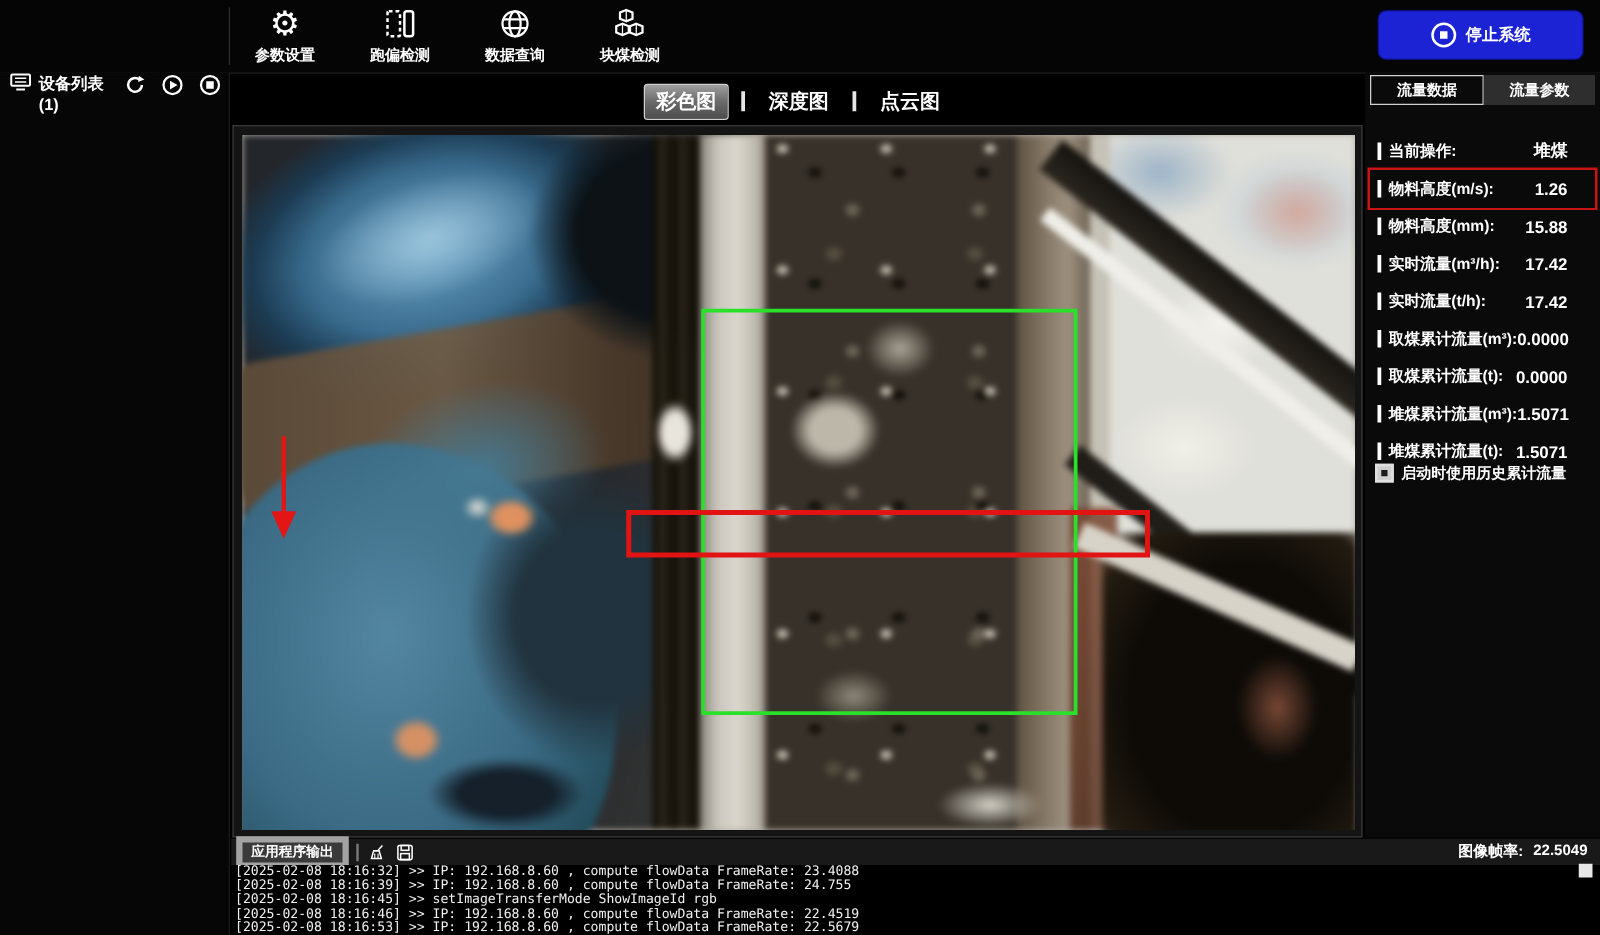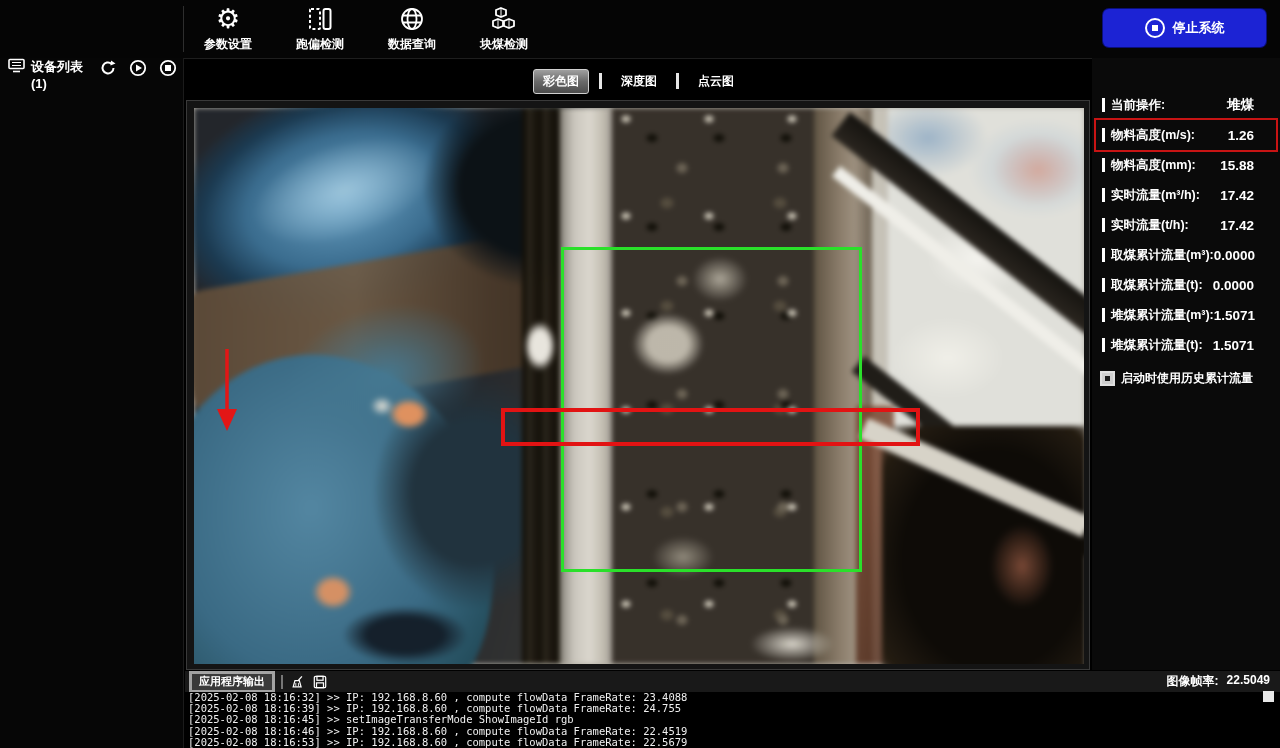--- a/index.html
+++ b/index.html
@@ -22,21 +22,21 @@
   #sidebar{position:absolute;left:0;top:58px;width:183px;height:690px;background:#060606;border-right:1px solid #1b1b1b;}
   #sb-head{display:flex;align-items:flex-start;height:34px;padding-left:8px;color:#fff;font-size:13px;font-weight:bold;gap:6px;}
   #sb-head .sp{flex:1;}
   .sb-ico{width:20px;height:20px;display:flex;align-items:center;justify-content:center;cursor:pointer;margin-right:6px;}
   #devrow{position:absolute;left:0;top:38px;width:183px;height:29px;background:#3b3b3b;display:flex;align-items:center;
     color:#fff;font-size:13px;font-weight:bold;cursor:pointer;}
   #devrow .ip{margin-left:30px;}
   #devrow .pw{margin-left:auto;margin-right:16px;width:20px;height:20px;cursor:pointer;}
   
   #viewtabs{position:absolute;left:186px;top:64px;width:904px;height:34px;display:flex;align-items:center;justify-content:center;gap:10px;}
-  .vtab{padding:3px 9px;color:#fff;font-size:12px;font-weight:bold;cursor:pointer;border-radius:3px;}
+  .vtab{padding:3px 9px;color:#fff;font-size:16px;font-weight:bold;cursor:pointer;border-radius:3px;}
   .vtab.sel{background:linear-gradient(180deg,#9f9f9f,#6a6a6a 50%,#4c4c4c);border:1px solid #d0d0d0;}
   .vsep{width:3px;height:16px;background:#e6e6e6;}
   
   #frame{position:absolute;left:186px;top:100px;width:904px;height:570px;background:#141414;border:1px solid #3a3a3a;box-sizing:border-box;}
   #scene{position:absolute;left:7px;top:7px;width:890px;height:556px;overflow:hidden;background:#b4b0a7;}
   #blur{position:absolute;inset:0;filter:blur(2.4px) saturate(1.05);}
   #blur div{position:absolute;}
   .leftbase{left:0;top:0;width:432px;height:556px;background:linear-gradient(105deg,#23262b 55%,#3b3a36);}
   .tarp1{left:-30px;top:-25px;width:360px;height:235px;transform:rotate(-14deg);
     background:radial-gradient(closest-side,#6ba0c0,#3c6c8c 55%,#1c3a50 80%,rgba(0,0,0,0));}
@@ -95,35 +95,35 @@
   
   .ov-green{position:absolute;left:367px;top:139px;width:295px;height:319px;border:3px solid #2ae02a;}
   .ov-red{position:absolute;left:307px;top:300px;width:411px;height:30px;border:4px solid #e21313;}
   #arrow{position:absolute;left:18px;top:235px;}
   
   #rpanel{position:absolute;left:1092px;top:58px;width:188px;height:612px;background:#0a0a0a;padding:0 4px;box-sizing:border-box;}
   #rtabs{display:flex;height:24px;margin-top:2px;}
   .rtab{flex:1;display:flex;align-items:center;justify-content:center;color:#fff;font-size:12px;font-weight:bold;cursor:pointer;}
   .rtab.sel{background:#0a0a0a;border:1px solid #d0d0d0;}
   .rtab.unsel{background:#2e2e2e;}
-  #rrows{position:absolute;left:4px;top:32px;width:180px;}
+  #rrows{position:absolute;left:4px;top:48px;width:180px;}
   .prow{height:30px;display:flex;align-items:center;color:#fff;padding:0 6px;box-sizing:border-box;}
   .prow .bar{width:3px;height:14px;background:#fff;margin-right:6px;flex:none;}
   .plabel{font-size:12.5px;font-weight:bold;white-space:nowrap;}
   .pvalue{font-size:13.5px;font-weight:bold;margin-left:auto;margin-right:16px;}
   .prow.hl{box-shadow:0 0 0 2px #c81414;}
   #chkrow{position:absolute;left:8px;top:312px;display:flex;align-items:center;gap:6px;color:#fff;
     font-size:12px;font-weight:bold;cursor:pointer;}
   .chk{width:11px;height:11px;border:2px solid #e0e0e0;background:#cfcfcf;position:relative;flex:none;}
   .chk::after{content:"";position:absolute;left:3px;top:3px;width:5px;height:5px;background:#1a1a1a;}
   #clearbtn{position:absolute;left:6px;top:340px;width:174px;height:24px;border:1px solid #cfcfcf;border-radius:4px;
     background:#0d0d0d;color:#fff;font-size:12px;font-weight:bold;display:flex;align-items:center;justify-content:center;gap:6px;cursor:pointer;}
   
   #logbar{position:absolute;left:185px;top:671px;width:1095px;height:21px;background:#191919;display:flex;align-items:center;}
-  #logtab{margin-left:4px;height:16px;padding:0 7px;background:#3a3a3a;border:3px solid #a3a3a3;color:#fff;
+  #logtab{margin-left:4px;height:16px;padding:0 7px;background:#3a3a3a;border:5px solid #a3a3a3;color:#fff;
     font-size:11px;font-weight:bold;display:flex;align-items:center;cursor:pointer;}
   .lsep{width:2px;height:14px;background:#777;margin:0 6px;}
   .lico{width:18px;height:16px;display:flex;align-items:center;justify-content:center;cursor:pointer;margin-right:4px;}
   #framerate{margin-left:auto;margin-right:10px;color:#fff;font-size:12px;font-weight:bold;display:flex;gap:8px;}
   #logarea{position:absolute;left:185px;top:692px;width:1095px;height:56px;background:#000;overflow:hidden;
     font-family:"DejaVu Sans Mono","Liberation Mono",monospace;font-size:10.5px;line-height:11.2px;color:#f0f0f0;padding-left:3px;}
   #grip{position:absolute;left:1263px;top:691px;width:11px;height:11px;background:#e8e8e8;}
   svg{display:block;}
 </style>
 </head>
@@ -253,20 +253,24 @@
     <div class="ov-green"></div>
     <div class="ov-red"></div>
     <svg id="arrow" width="32" height="96" viewBox="0 0 32 96">
       <line x1="15" y1="6" x2="15" y2="70" stroke="#e31616" stroke-width="3.5"></line>
       <polygon points="15,88 5,66 25,66" fill="#e31616"></polygon>
     </svg>
   </div>
 </div>
 
 <div id="rpanel">
+  <div id="rtabs">
+    <div class="rtab sel">流量数据</div>
+    <div class="rtab unsel">流量参数</div>
+  </div>
   <div id="rrows">
     <div class="prow">
       <span class="bar"></span>
         <span class="plabel">当前操作:</span>
       <span class="pvalue">堆煤</span>
     </div>
     <div class="prow hl">
       <span class="bar"></span>
         <span class="plabel">物料高度(m/s):</span>
       <span class="pvalue">1.26</span>

